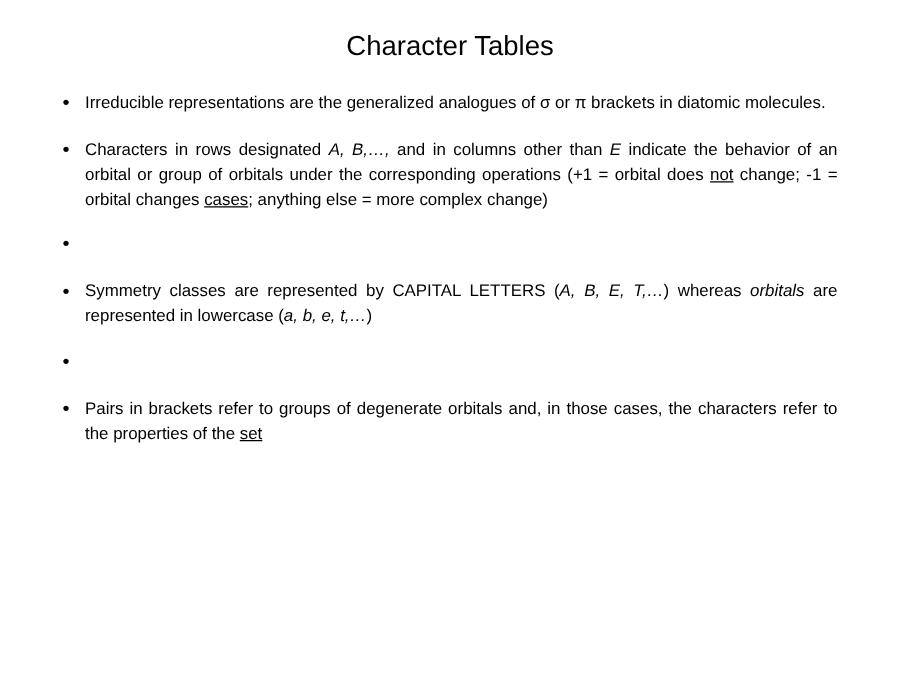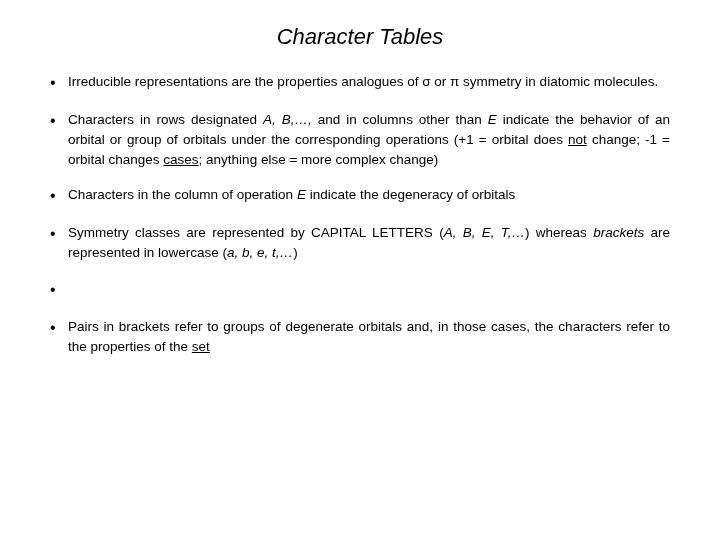--- a/index.html
+++ b/index.html
@@ -20,21 +20,20 @@
 
     .page {
       width: 720px;
       height: 540px;
       padding: 20px 40px 20px 40px;
     }
 
     .title {
       text-align: center;
       font-size: 22px;
-      font-style: italic;
       font-weight: normal;
       margin-bottom: 22px;
       padding-top: 4px;
     }
 
     .content {
       padding: 0 10px;
     }
 
     .bullet-item {
@@ -59,33 +58,32 @@
 </head>
 <body>
 
 <div class="page">
   <h1 class="title">Character Tables</h1>
 
   <div class="content">
 
   <div class="bullet-item">
         <span class="bullet">•</span>
-        <span class="bullet-text">Irreducible representations are the properties analogues of σ or π symmetry in diatomic molecules.</span>
+        <span class="bullet-text">Irreducible representations are the generalized analogues of σ or π brackets in diatomic molecules.</span>
       </div>
       <div class="bullet-item">
         <span class="bullet">•</span>
         <span class="bullet-text">Characters in rows designated <i>A, B,…,</i> and in columns other than <i>E</i> indicate the behavior of an orbital or group of orbitals under the corresponding operations (+1 = orbital does <u>not</u> change; -1 = orbital changes <u>cases</u>; anything else = more complex change)</span>
       </div>
       <div class="bullet-item">
         <span class="bullet">•</span>
-        <span class="bullet-text">Characters in the column of operation <i>E</i> indicate the degeneracy of orbitals</span>
       </div>
       <div class="bullet-item">
         <span class="bullet">•</span>
-        <span class="bullet-text">Symmetry classes are represented by CAPITAL LETTERS (<i>A, B, E, T,…</i>) whereas <i>brackets</i> are represented in lowercase (<i>a, b, e, t,…</i>)</span>
+        <span class="bullet-text">Symmetry classes are represented by CAPITAL LETTERS (<i>A, B, E, T,…</i>) whereas <i>orbitals</i> are represented in lowercase (<i>a, b, e, t,…</i>)</span>
       </div>
       <div class="bullet-item">
         <span class="bullet">•</span>
       </div>
       <div class="bullet-item">
         <span class="bullet">•</span>
         <span class="bullet-text">Pairs in  brackets refer to groups of degenerate orbitals and, in those cases, the characters refer to the properties of the <u>set</u></span>
       </div>
     </div>
 </div>

